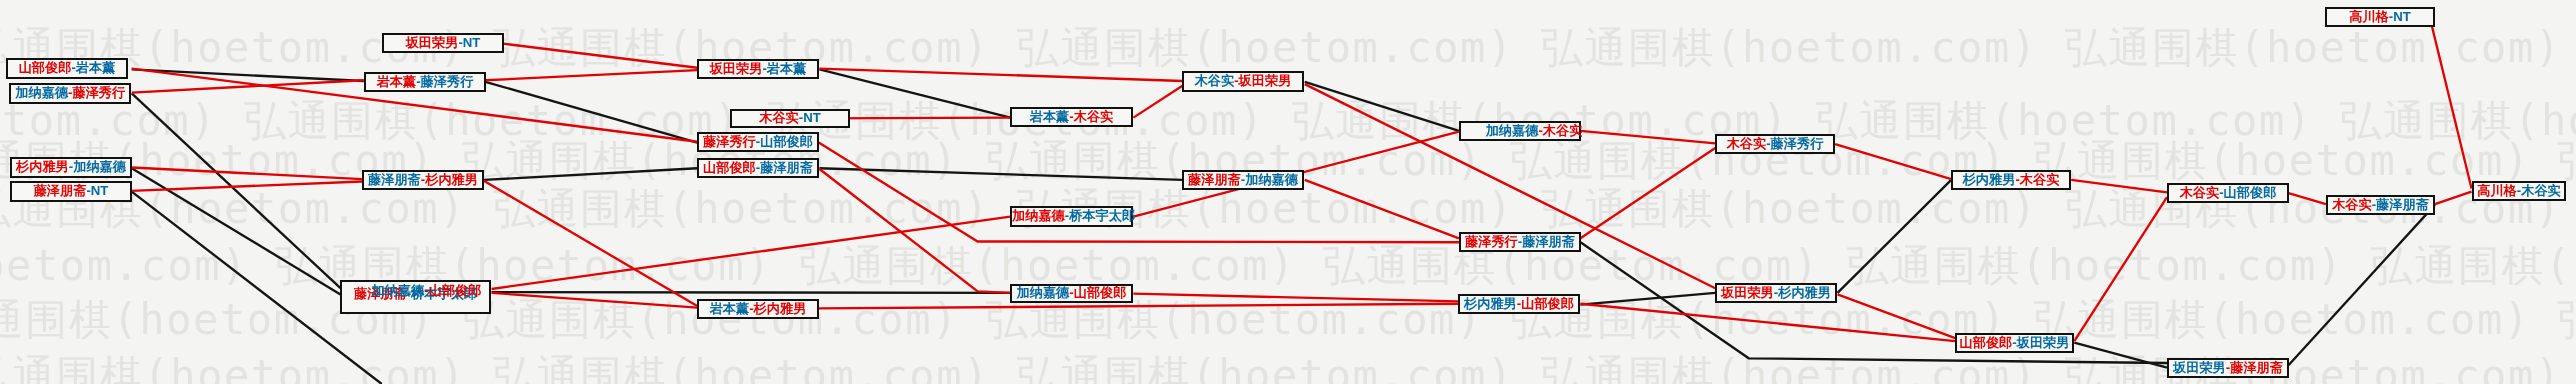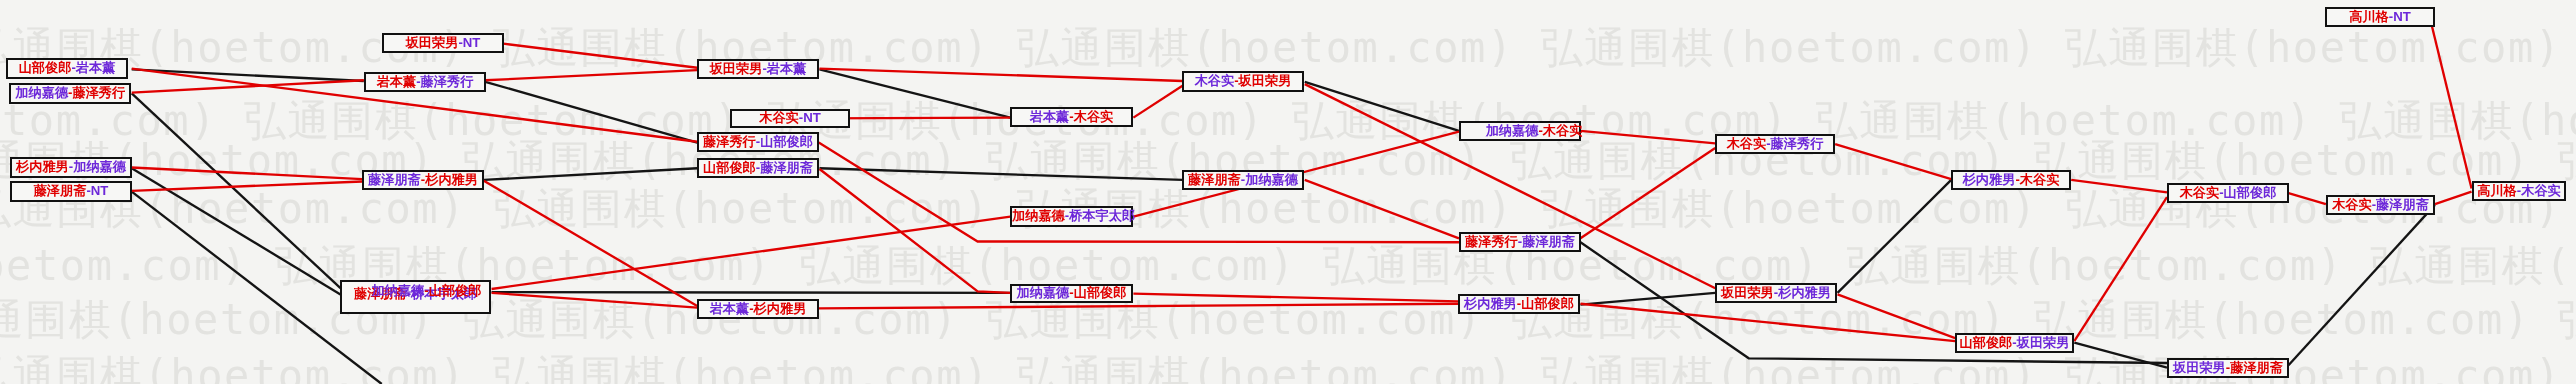--- a/index.html
+++ b/index.html
@@ -35,21 +35,21 @@
     font-weight:bold;
     font-size:13.2px;
     white-space:nowrap;
     z-index:3;
     overflow:visible;
   }
   .game .layer{
     position:absolute;left:0;top:0;width:100%;
   }
   .seg-red{color:#e00000;margin-top:40px;}
-  .seg-black{color:#6d28d9;}
+  .seg-black{color:#0369a1;}
 </style>
 </head>
 <body>
 
 <div id="stage">
   <svg id="wires" width="2576" height="384" viewBox="0 0 3307 493">
       <polyline points="169,89 467,104" fill="none" stroke="#141414" stroke-width="3"></polyline>
       <polyline points="169,120 437,370" fill="none" stroke="#141414" stroke-width="3"></polyline>
       <polyline points="169,216 437,378" fill="none" stroke="#141414" stroke-width="3"></polyline>
       <polyline points="169,246 490,493" fill="none" stroke="#141414" stroke-width="3"></polyline>

